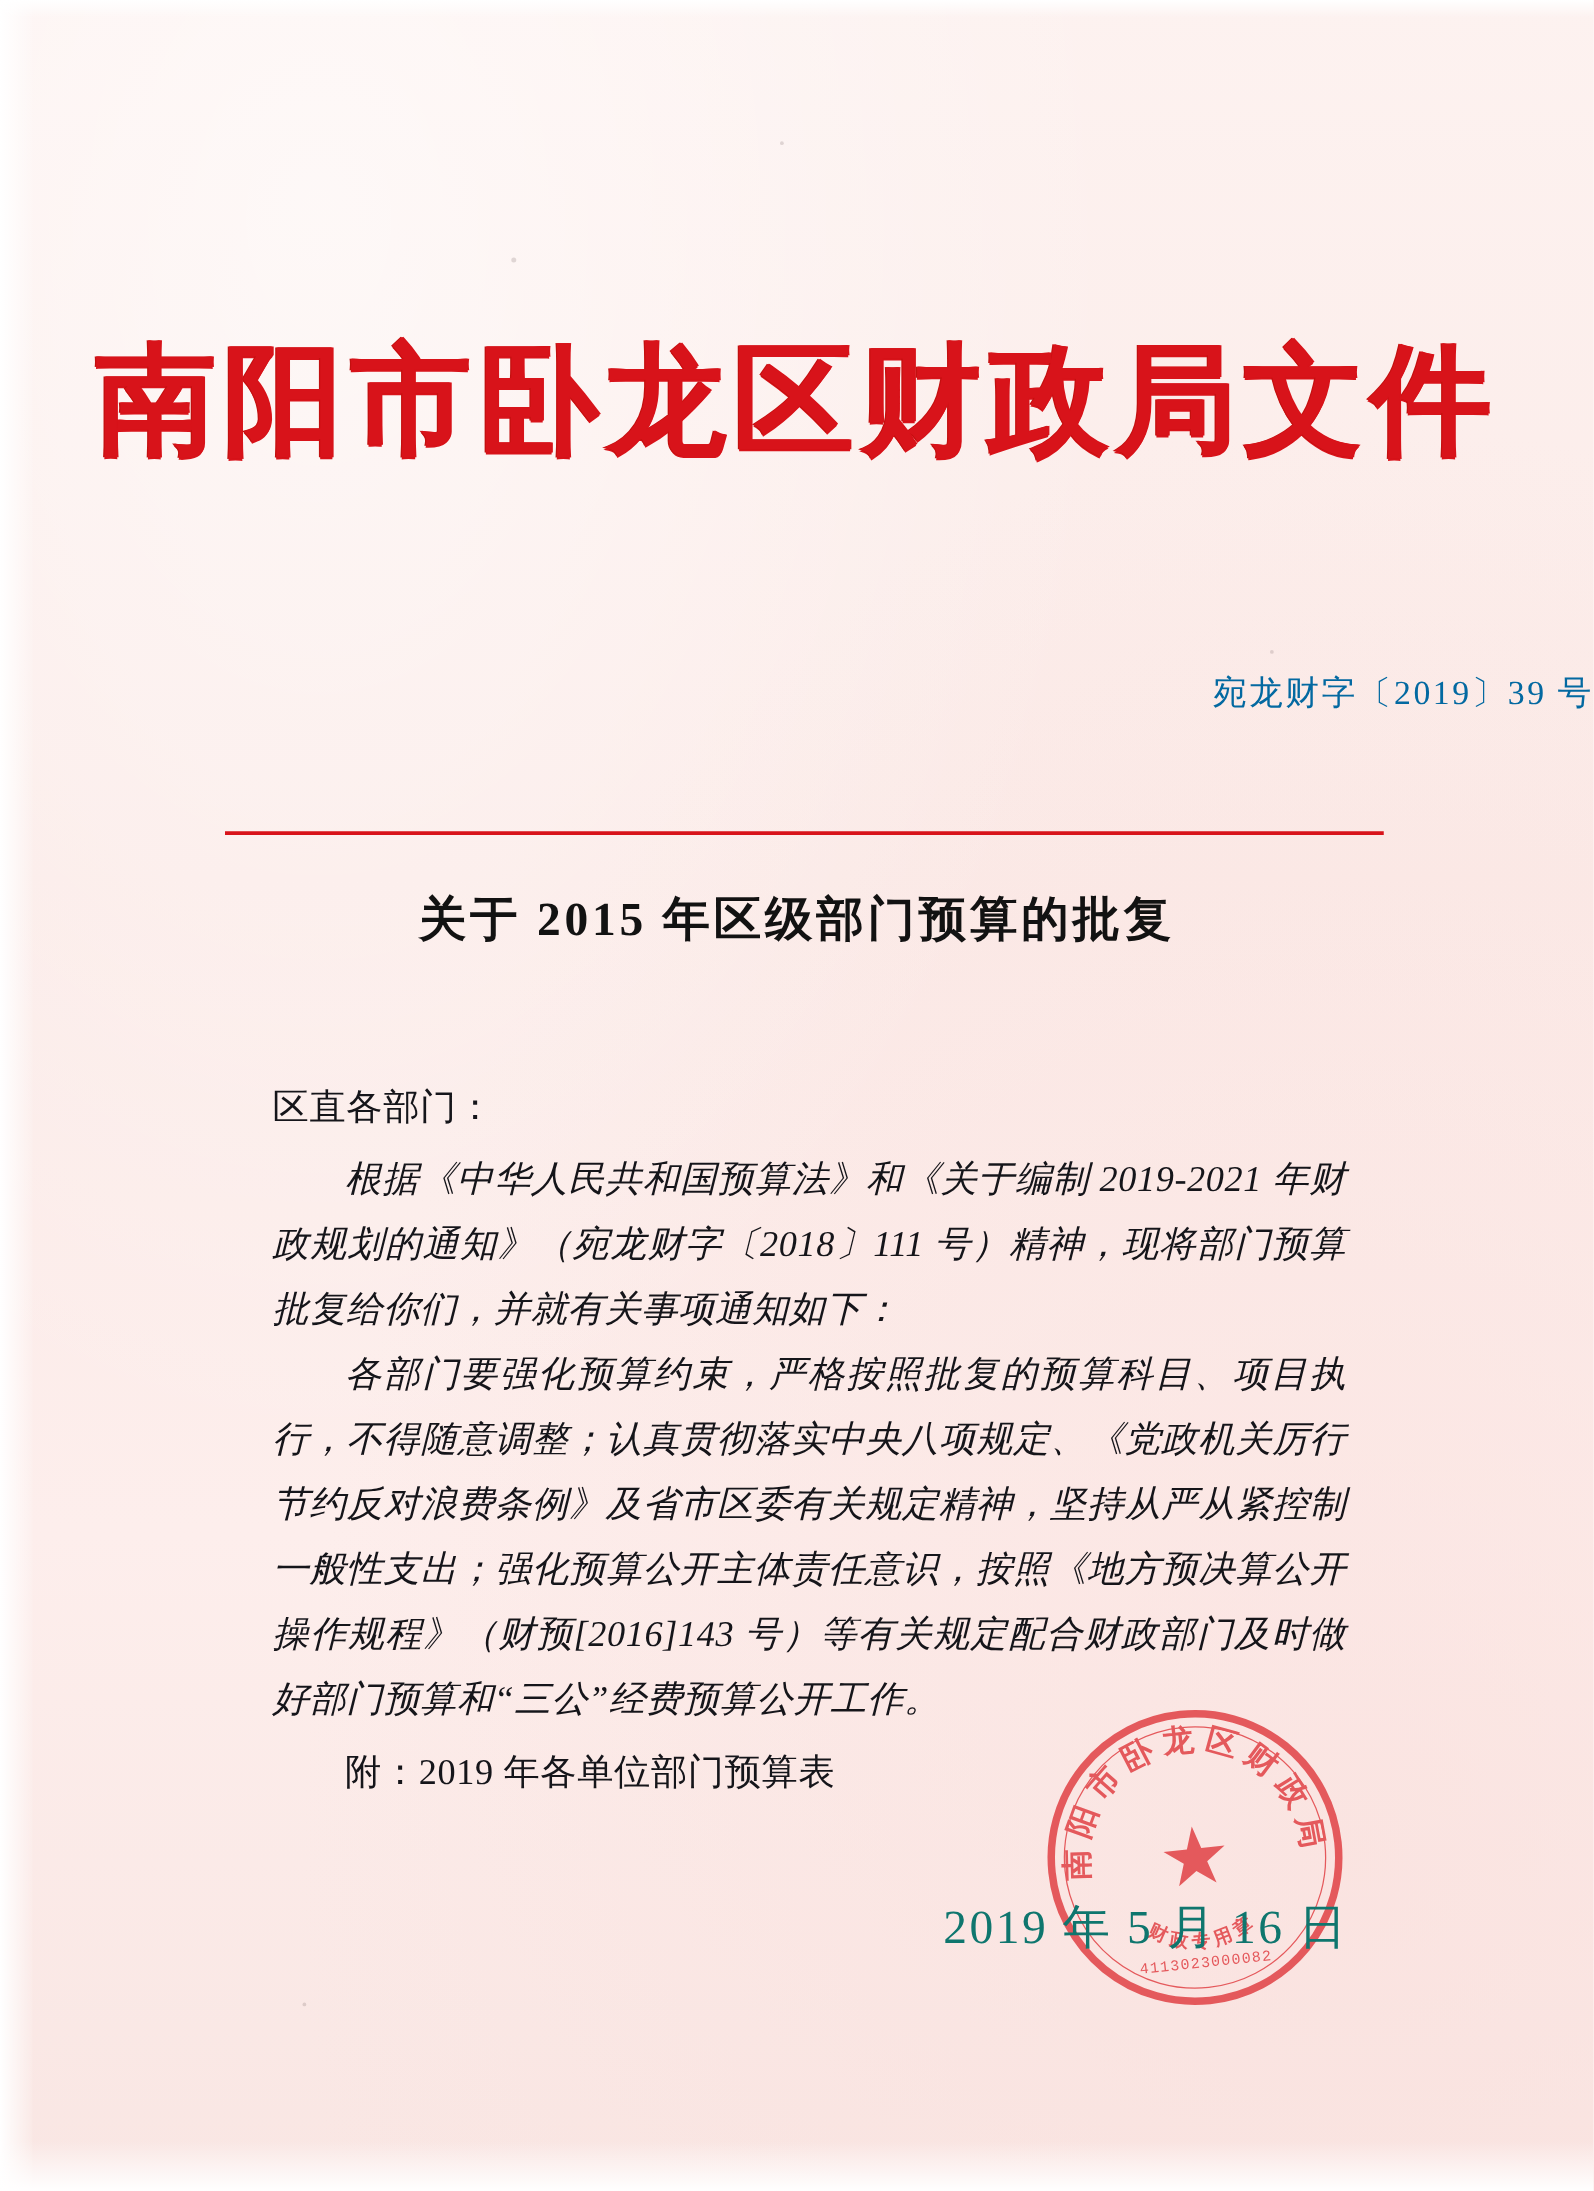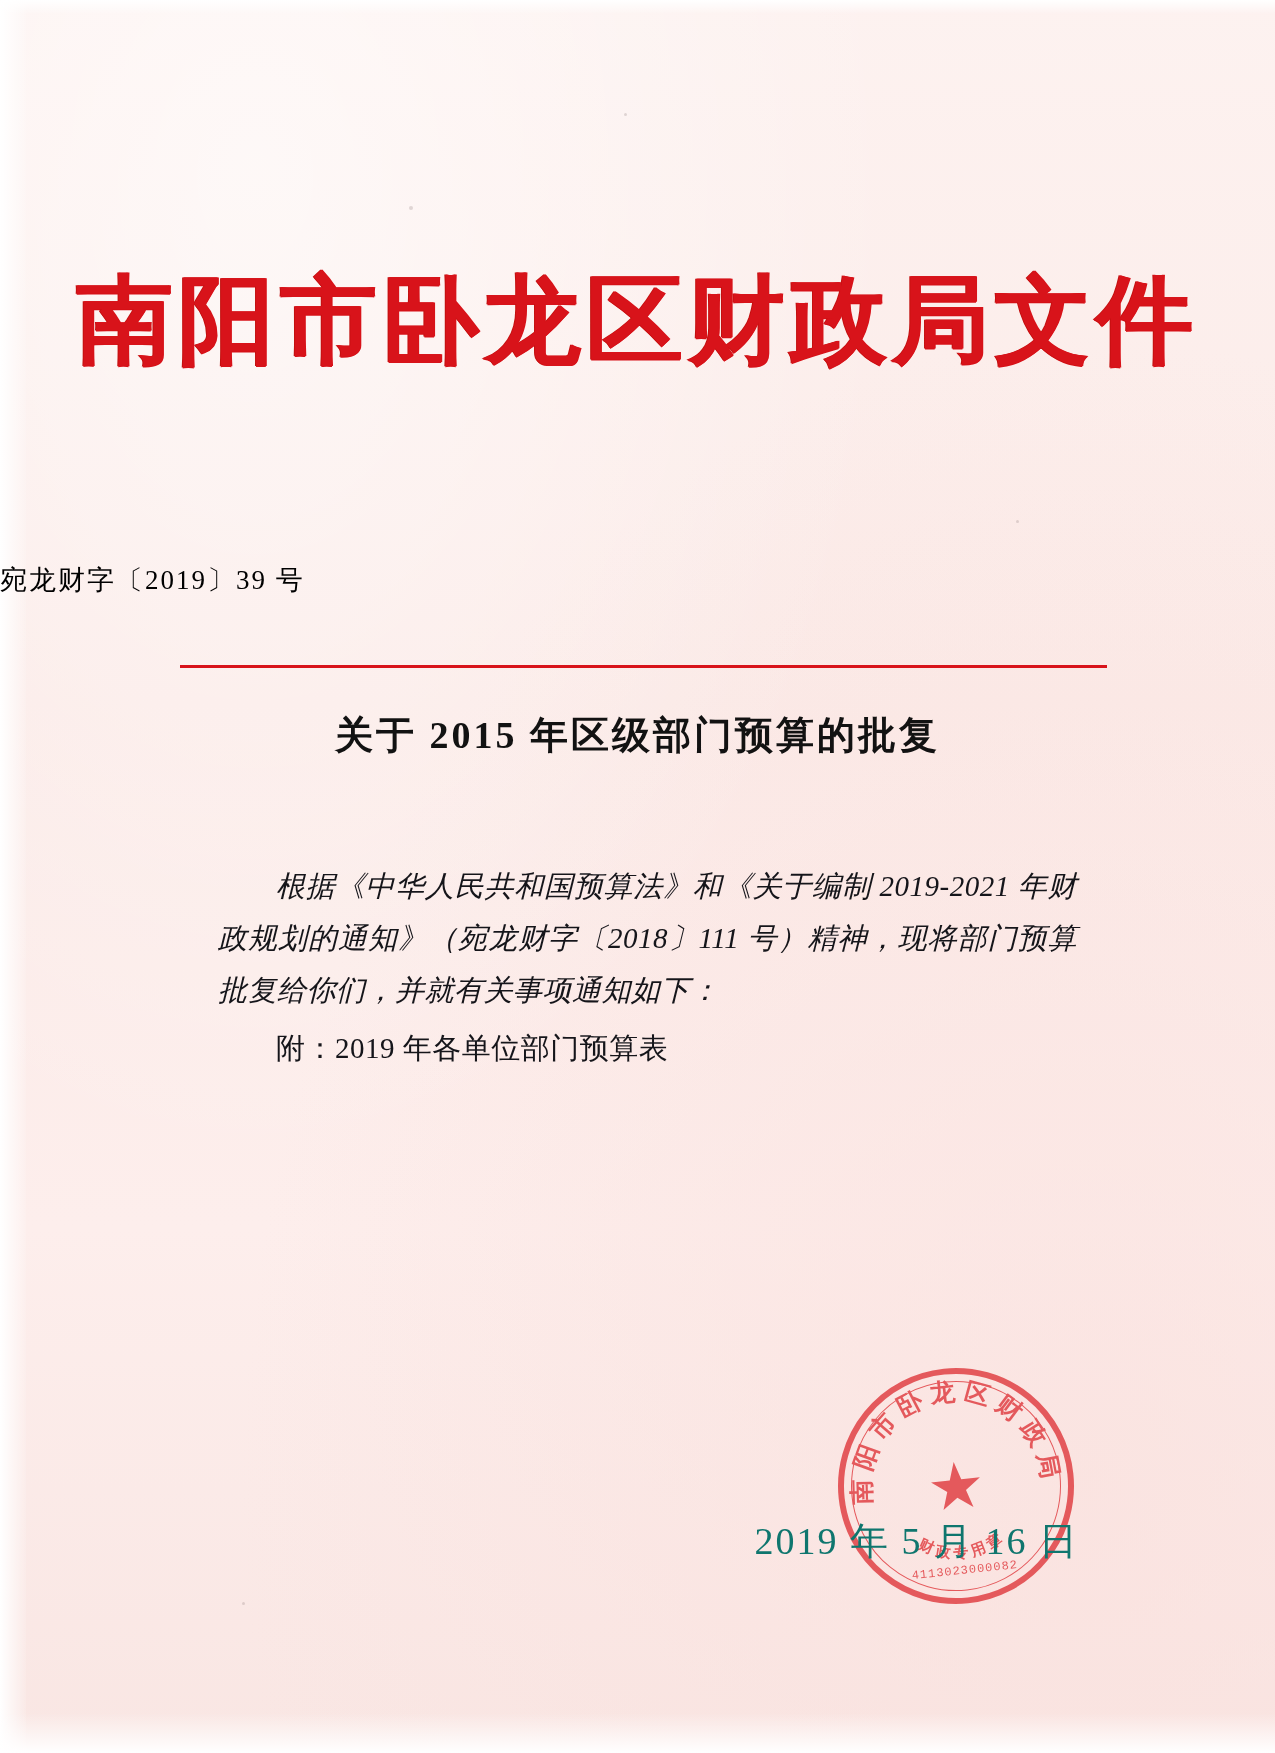--- a/index.html
+++ b/index.html
@@ -76,24 +76,24 @@
       -1px 0 0 #c3100f,
       0 1px 0 #d8131a;
     white-space: nowrap;
   }
 
   
   .doc-number {
     position: absolute;
     left: 0;
     right: 0;
-    top: 562px;
-    text-align: left;
+    top: 536px;
+    text-align: right;
     font-size: 27px;
-    color: #000000;
+    color: #0369a1;
     letter-spacing: 2px;
   }
 
   
   .red-rule {
     position: absolute;
     left: 180px;
     right: 168px;
     top: 665px;
     height: 3px;
@@ -229,21 +229,23 @@
       <div class="masthead-title">南阳市卧龙区财政局文件</div>
     </div>
 
     <div class="doc-number">宛龙财字〔2019〕39 号</div>
 
     <div class="red-rule"></div>
 
     <div class="doc-title">关于 2015 年区级部门预算的批复</div>
 
     <div class="body-block">
+      <p class="salutation">区直各部门：</p>
       <p class="para">根据《中华人民共和国预算法》和《关于编制 2019-2021 年财政规划的通知》（宛龙财字〔2018〕111 号）精神，现将部门预算批复给你们，并就有关事项通知如下：</p>
+      <p class="para">各部门要强化预算约束，严格按照批复的预算科目、项目执行，不得随意调整；认真贯彻落实中央八项规定、《党政机关厉行节约反对浪费条例》及省市区委有关规定精神，坚持从严从紧控制一般性支出；强化预算公开主体责任意识，按照《地方预决算公开操作规程》（财预[2016]143 号）等有关规定配合财政部门及时做好部门预算和“三公”经费预算公开工作。</p>
       <p class="attachment">附：2019 年各单位部门预算表</p>
     </div>
 
     <div class="seal">
       <div class="seal-inner"></div>
       <div class="seal-arc-text">
         <svg viewBox="0 0 224 224" aria-hidden="true">
           <defs>
             <path id="arcTop" d="M 26,112 A 86,86 0 0 1 198,112"></path>
             <path id="arcBottom" d="M 40,112 A 72,72 0 0 0 184,112"></path>

